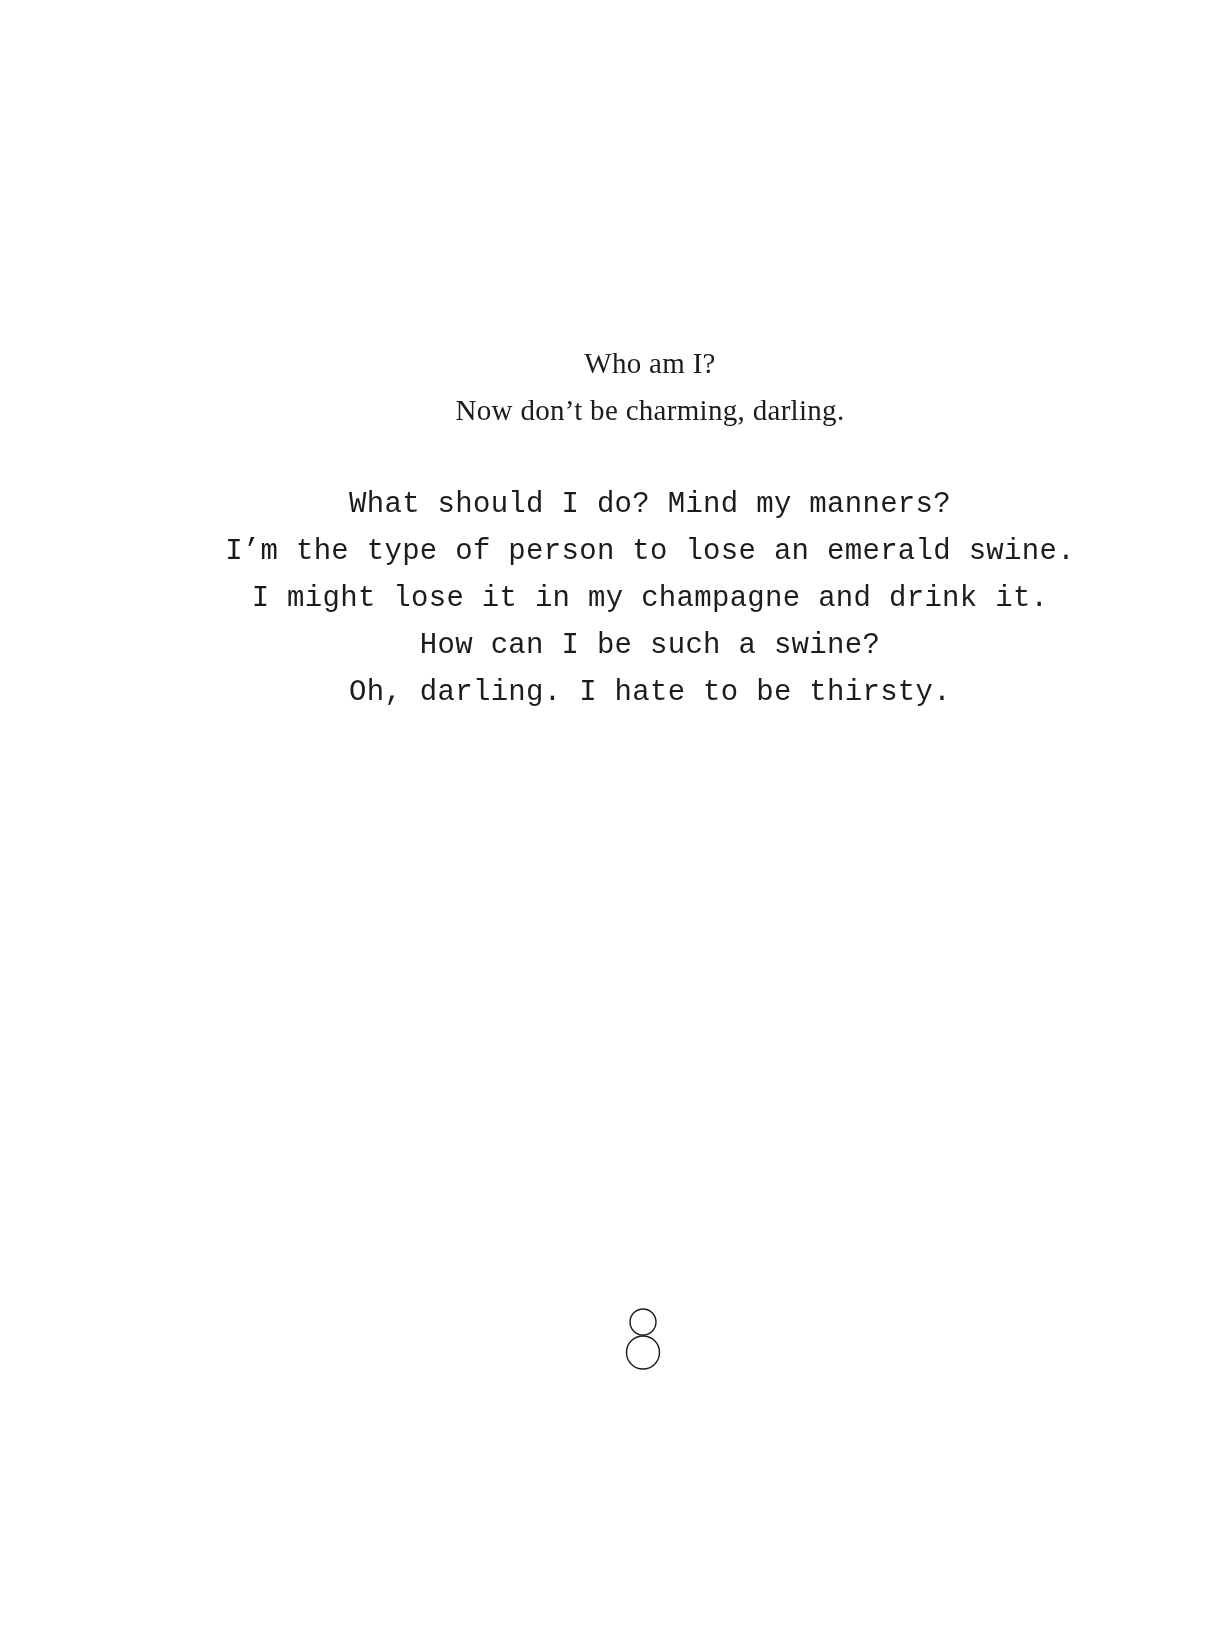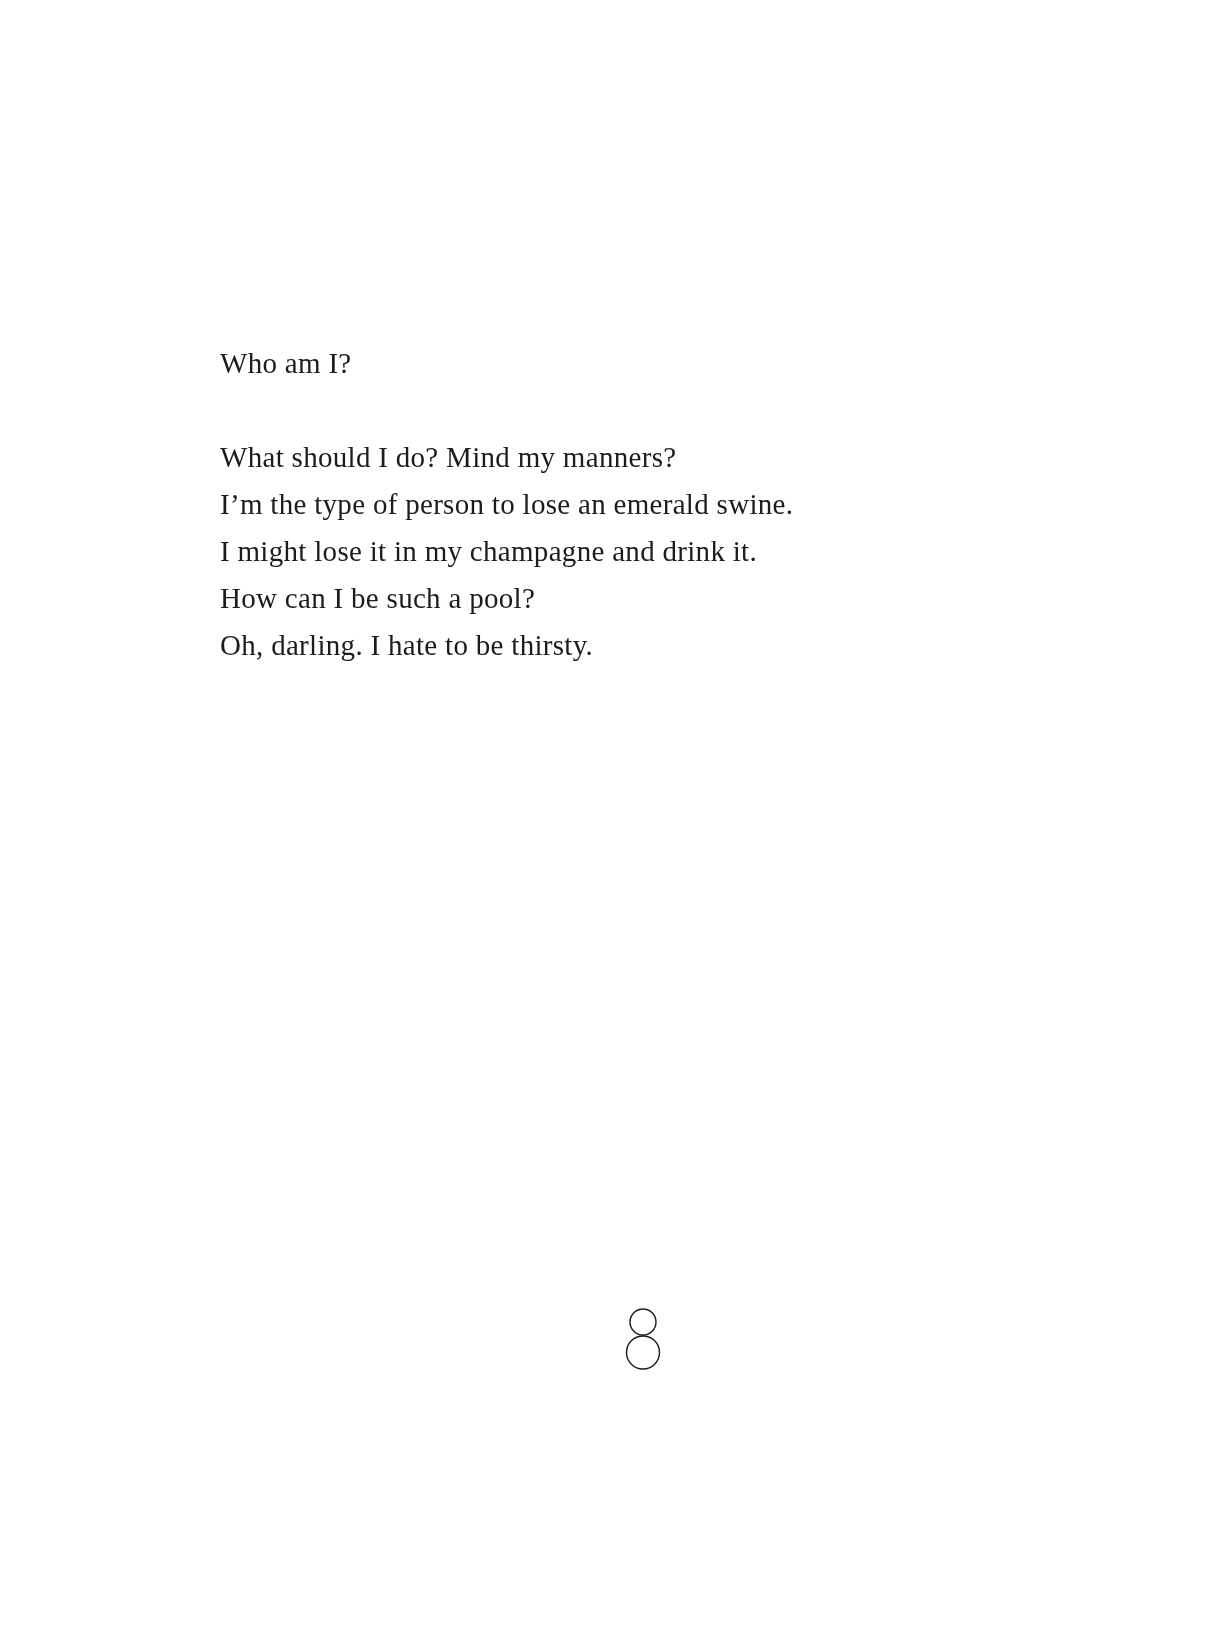--- a/index.html
+++ b/index.html
@@ -13,32 +13,34 @@
     height: 1650px;
     background: #ffffff;
     overflow: hidden;
     font-family: "Liberation Serif", "DejaVu Serif", serif;
   }
   .poem {
     position: absolute;
     left: 220px;
     top: 340px;
     width: 860px;
+    text-align: center;
   }
   .poem p.line {
     margin: 0;
     padding: 0;
     font-size: 29px;
     line-height: 47px;
     letter-spacing: 0.3px;
     color: #1c1c1c;
     white-space: nowrap;
   }
   .stanza + .stanza {
     margin-top: 47px;
+    font-family: Liberation Mono, monospace;
   }
   .page-number {
     position: absolute;
     left: 624px;
     top: 1307px;
     width: 38px;
     height: 66px;
   }
   .page-number svg {
     display: block;
@@ -53,26 +55,27 @@
   }
 </style>
 </head>
 <body>
 
 <div class="page">
 
   <div class="poem">
     <div class="stanza">
       <p class="line">Who am I?</p>
+      <p class="line">Now don’t be charming, darling.</p>
     </div>
     <div class="stanza">
       <p class="line">What should I do? Mind my manners?</p>
       <p class="line">I’m the type of person to lose an emerald swine.</p>
       <p class="line">I might lose it in my champagne and drink it.</p>
-      <p class="line">How can I be such a pool?</p>
+      <p class="line">How can I be such a swine?</p>
       <p class="line">Oh, darling. I hate to be thirsty.</p>
     </div>
   </div>
 
   <div class="page-number">
     <svg width="38" height="66" viewBox="0 0 38 66">
       <circle cx="19" cy="15" r="13" fill="none" stroke="#1a1a1a" stroke-width="1.4"></circle>
       <circle cx="19" cy="45.5" r="16.5" fill="none" stroke="#1a1a1a" stroke-width="1.4"></circle>
     </svg>
     <span class="sr">8</span>

